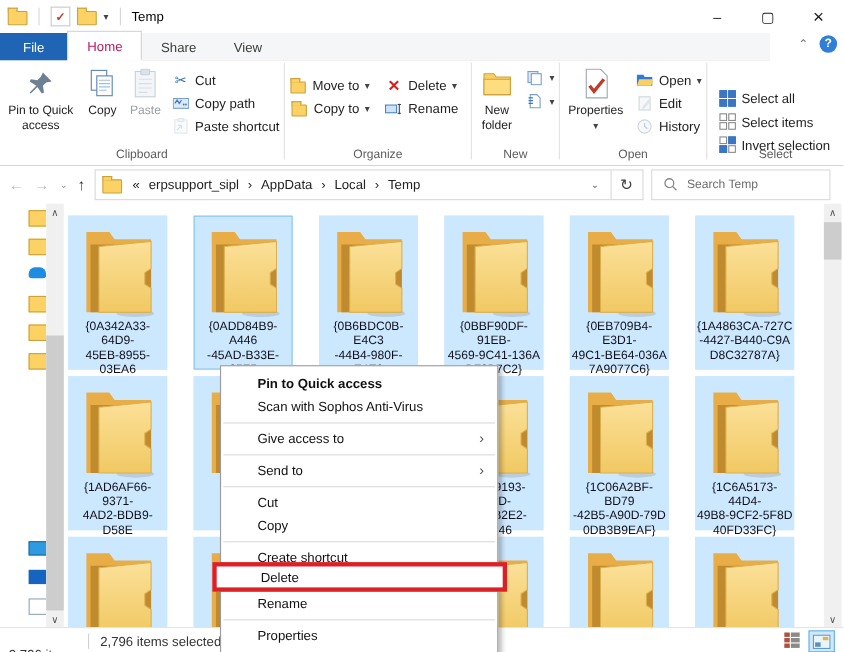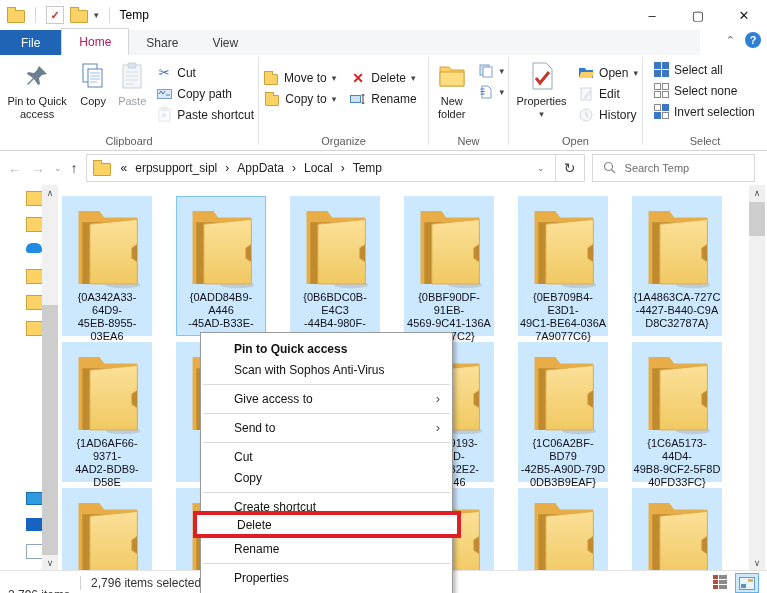--- a/index.html
+++ b/index.html
@@ -340,42 +340,42 @@
           </span>
           <span>History</span>
         </div>
       </div>
     </div>
     <div class="rglabel">Open</div>
   </div>
   <div class="rgsep"></div>
 
   <div class="rgroup" style="flex:1;">
-    <div class="smallcol" style="padding-top:4px;padding-left:6px;">
+    <div class="smallcol" style="padding-top:4px;padding-left:6px;margin-top:20px;">
       <div class="smallbtn">
         <span class="icn16">
           <span class="sq-grid">
               <span class="sq f"></span>
               <span class="sq f"></span>
               <span class="sq f"></span>
               <span class="sq f"></span>
             </span>
         </span>
         <span>Select all</span>
       </div>
       <div class="smallbtn">
         <span class="icn16">
           <span class="sq-grid">
               <span class="sq e"></span>
               <span class="sq e"></span>
               <span class="sq e"></span>
               <span class="sq e"></span>
             </span>
         </span>
-        <span>Select none</span>
+        <span>Select items</span>
       </div>
       <div class="smallbtn">
         <span class="icn16">
           <span class="sq-grid">
               <span class="sq e"></span>
               <span class="sq f"></span>
               <span class="sq f"></span>
               <span class="sq e"></span>
             </span>
         </span>

